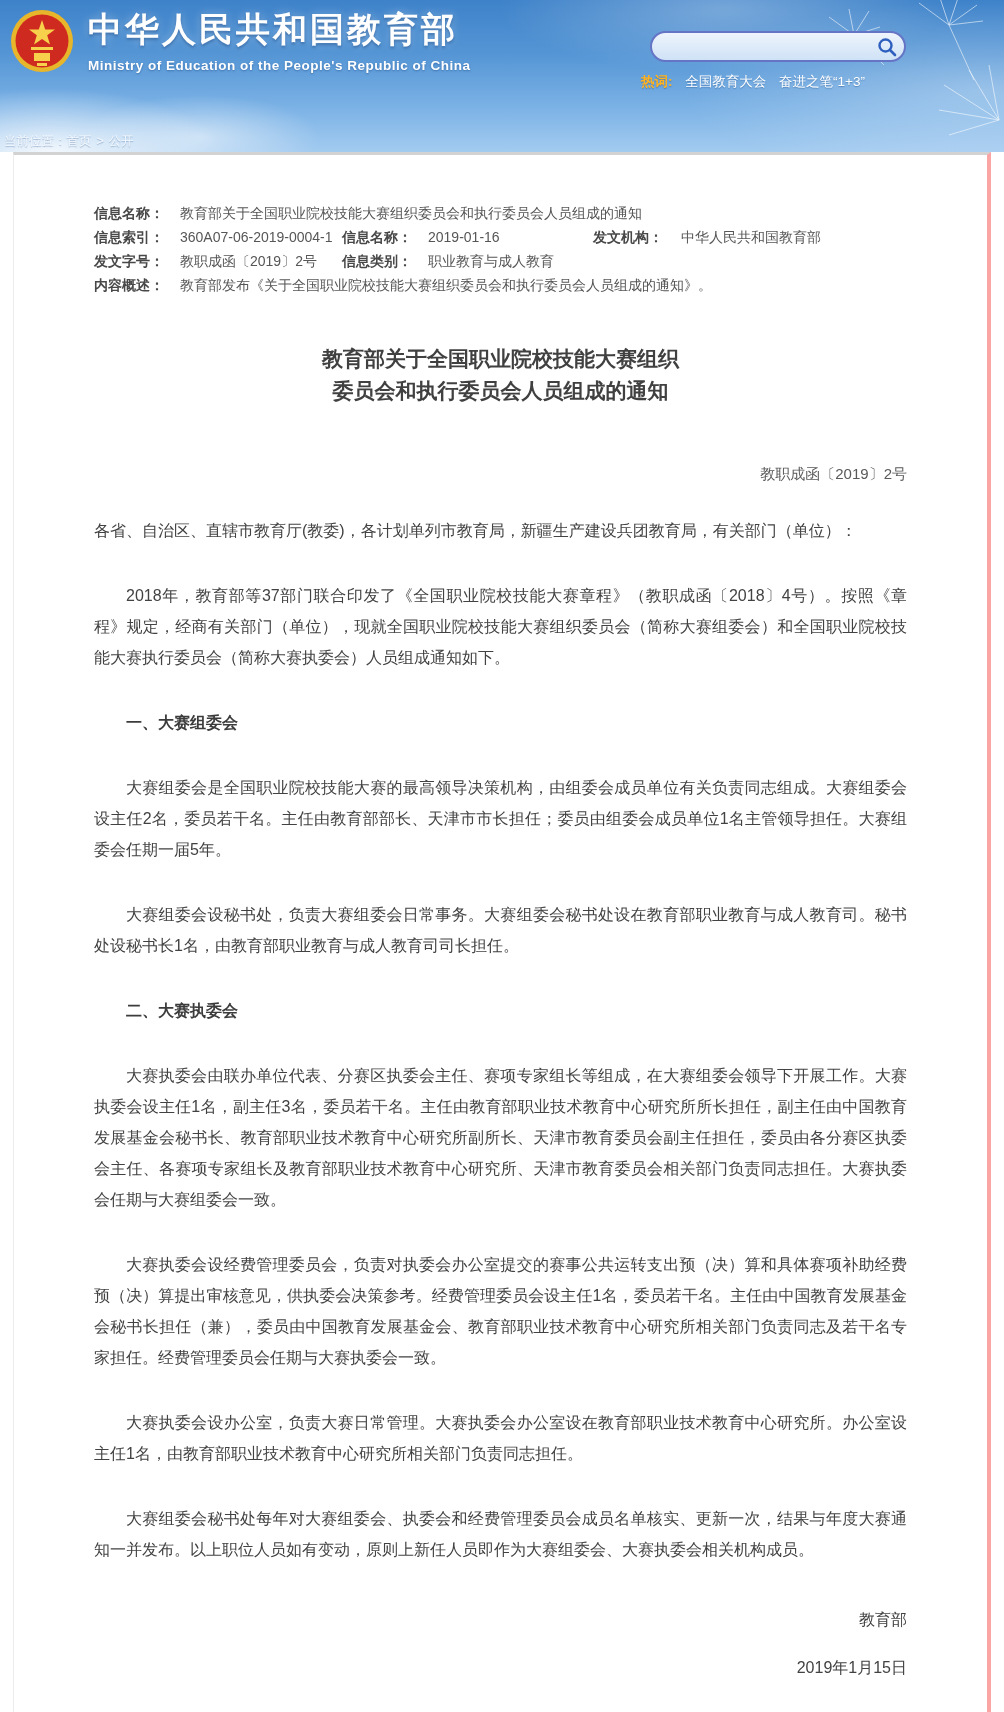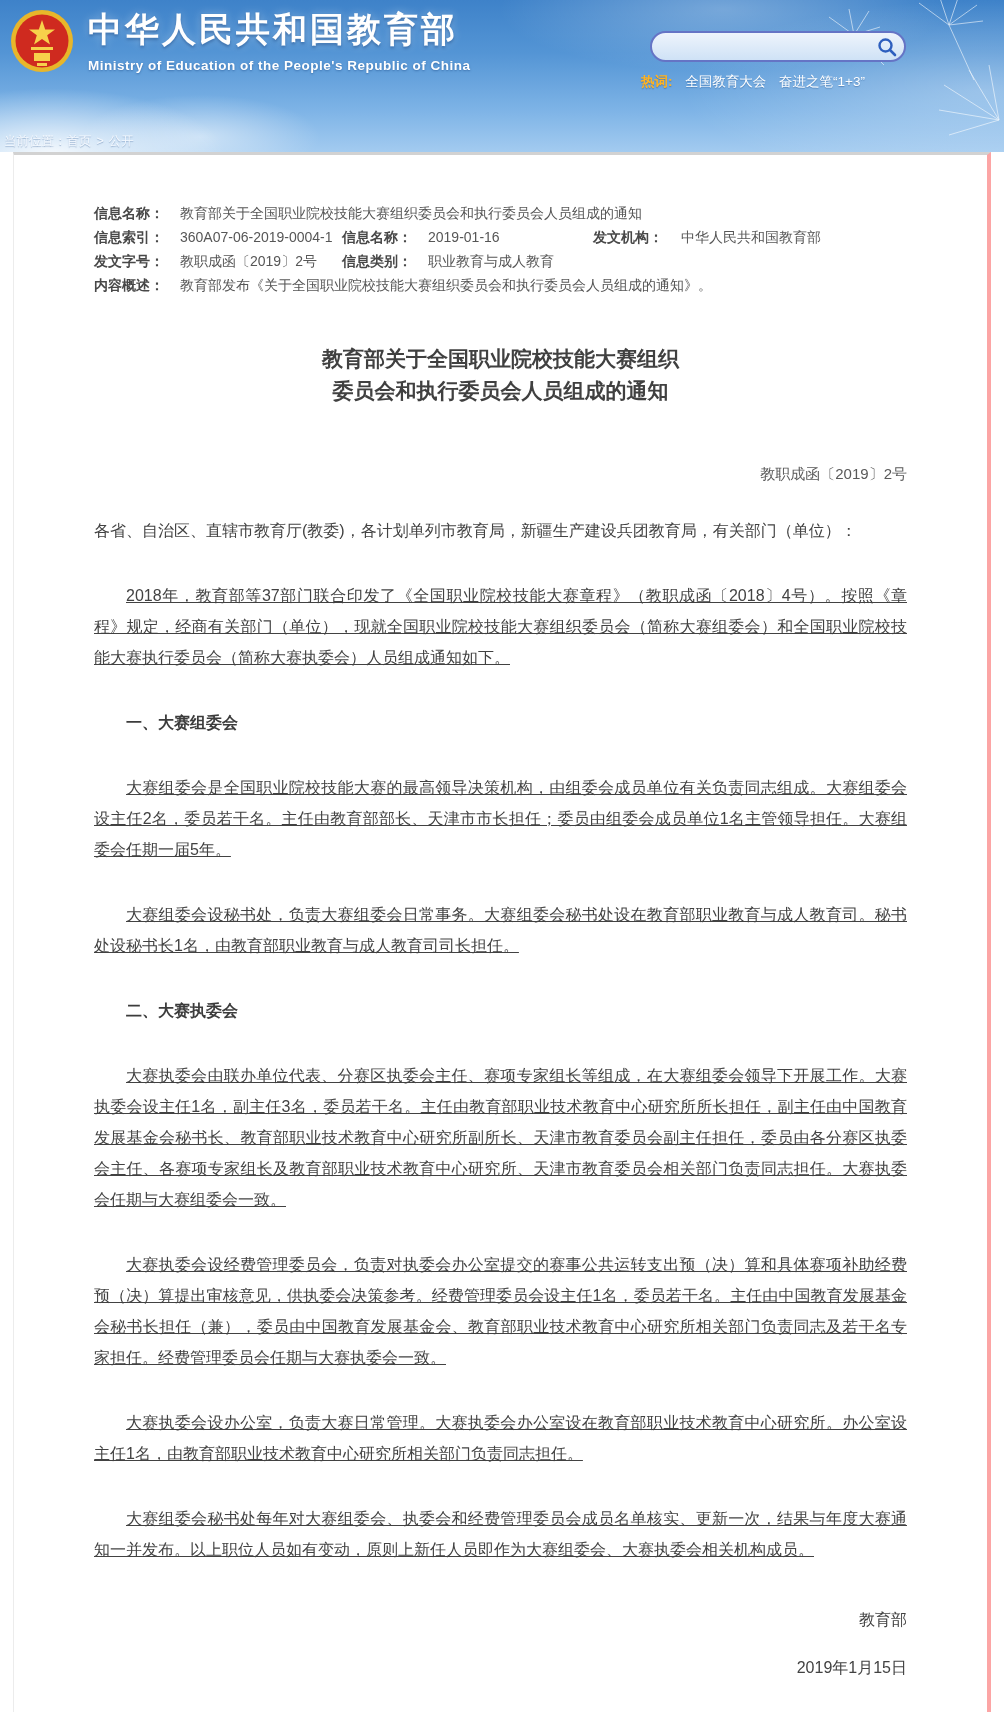--- a/index.html
+++ b/index.html
@@ -90,21 +90,21 @@
 
   .doc-title {
     margin-top: 46px; text-align: center;
     font-size: 21px; font-weight: bold; color: #404040; line-height: 32px;
   }
   .doc-number { margin-top: 58px; text-align: right; font-size: 15px; color: #595959; }
 
   .doc-body { margin-top: 29px; font-size: 16px; color: #424242; }
   .doc-body p { line-height: 31px; margin-bottom: 34px; text-align: justify; }
   .doc-body p.first { margin-top: 31px; }
-  .doc-body p.indent { text-indent: 2em; text-decoration: underline; }
+  .doc-body p.indent { text-indent: 2em; }
   .doc-body p.sec-heading { font-weight: bold; text-indent: 2em; color: #3c3c3c; }
 
   .signature { margin-top: 39px; text-align: right; font-size: 16px; color: #424242; line-height: 31px; }
   .doc-date  { margin-top: 17px; text-align: right; font-size: 16px; color: #424242; line-height: 31px; }
 </style>
 </head>
 <body>
 
 <div class="site-header">
   <div class="clouds"></div>

